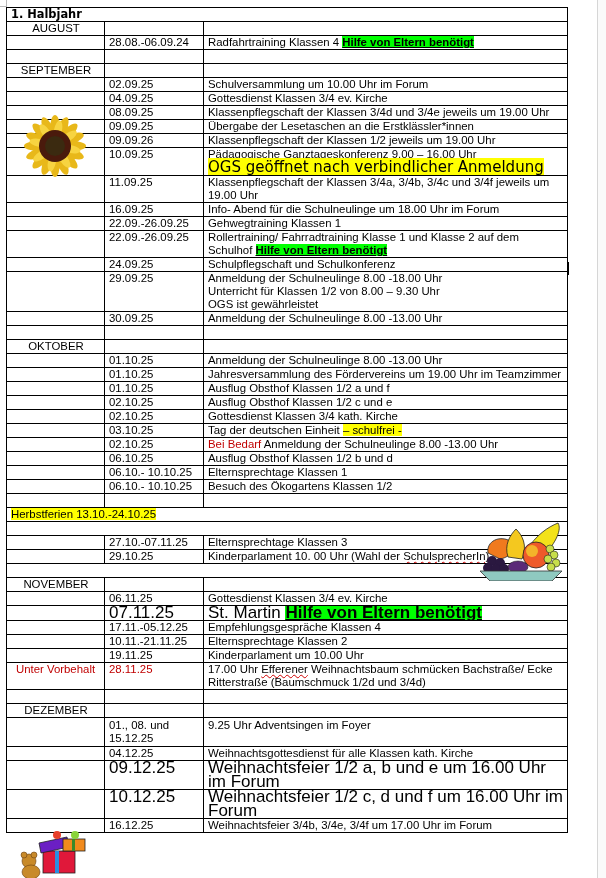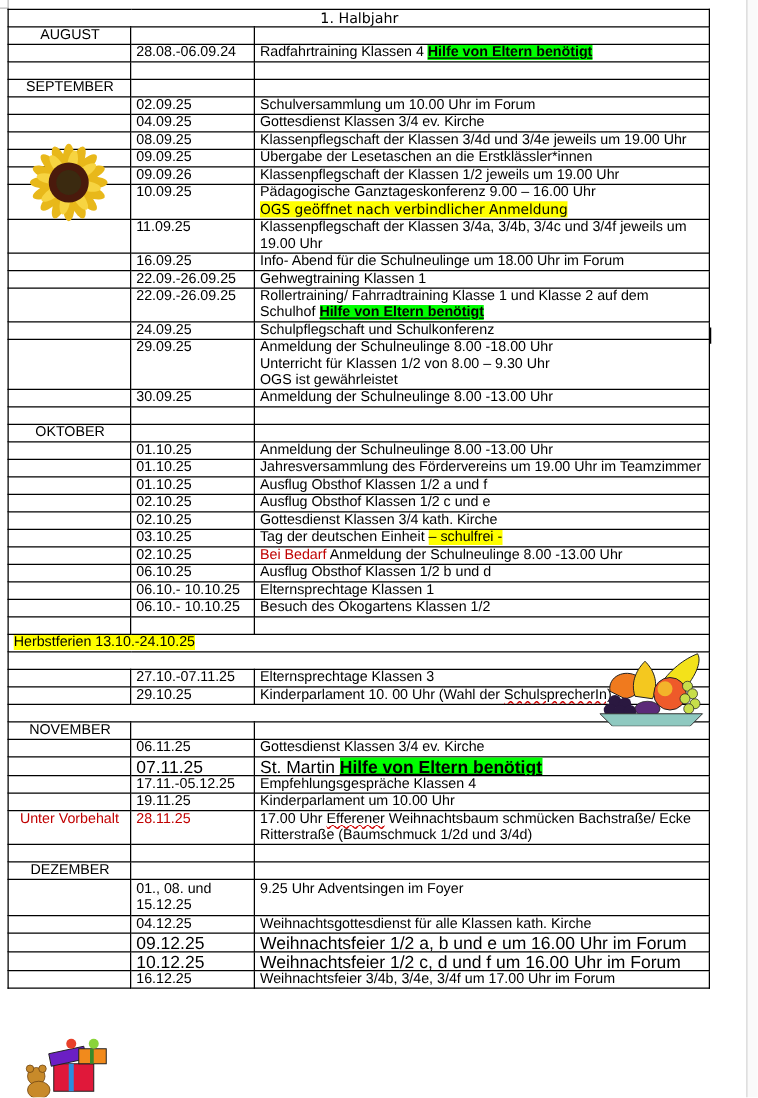--- a/index.html
+++ b/index.html
@@ -10,31 +10,31 @@
   .right-gutter { position: absolute; left: 597px; top: 0; width: 9px; height: 878px;
                   border-left: 1px solid #d6d6d6; background: #fafafa; }
   .cursor-mark { position: absolute; left: 568px; top: 262px; width: 1px; height: 13px; background: #000; }
 
   table.plan { position: absolute; left: 6px; top: 7px; width: 561px;
                border-collapse: collapse; table-layout: fixed; }
   table.plan td { border: 1px solid #000; padding: 0 3px 0 4px; font-size: 11.4px;
                   line-height: 13px; vertical-align: top; height: 13px; overflow: hidden;
                   white-space: normal; }
   col.c1 { width: 98px; } col.c2 { width: 99px; } col.c3 { width: 364px; }
-  td.title { text-align: center; font-weight: normal; font-size: 16px; line-height: 20px; height: 20px;
+  td.title { font-weight: bold; font-size: 16px; line-height: 20px; height: 20px;
              font-family: "DejaVu Sans", sans-serif; margin-left: 12px; }
   td.month { text-align: center; padding-right: 12px; }
   td.date { padding-left: 5px; margin-left: 18px; }
   td.desc { padding-left: 5px; }
   td.blank { height: 13px; }
   td.span-all { text-align: left; }
-  tr.big td.desc, tr.big td.date { font-size: 14px; line-height: 14px; }
+  tr.big td.desc, tr.big td.date { font-size: 17px; line-height: 14px; }
   .hl-green { background: #00ff00; font-weight: bold; text-decoration: underline; }
   .hl-yellow { background: #ffff00; }
-  .ogs { font-family: "DejaVu Sans", sans-serif; font-size: 11px; }
+  .ogs { font-family: "DejaVu Sans", sans-serif; font-size: 15px; }
   .red { color: #c00000; }
   .squiggle { text-decoration: underline wavy #d00000; text-decoration-thickness: 1px; }
 
   .deco { position: absolute; pointer-events: none; }
   .sunflower { left: 22px; top: 113px; width: 66px; height: 66px; }
   .fruitbowl { left: 478px; top: 521px; width: 86px; height: 60px; }
   .gifts { left: 17px; top: 829px; width: 72px; height: 49px; }
 </style>
 </head>
 <body>
@@ -242,20 +242,25 @@
       </tr>
     <tr class="big">
         <td></td>
         <td class="date">07.11.25</td>
       <td class="desc"><span>St. Martin</span> <span class="hl-green">Hilfe von Eltern benötigt</span></td>
       </tr>
     <tr>
         <td></td>
         <td class="date">17.11.-05.12.25</td>
         <td class="desc">Empfehlungsgespräche Klassen 4</td>
+      </tr>
+    <tr>
+        <td></td>
+        <td class="date">10.11.-21.11.25</td>
+        <td class="desc">Elternsprechtage Klassen 2</td>
       </tr>
     <tr>
         <td></td>
         <td class="date">19.11.25</td>
         <td class="desc">Kinderparlament um 10.00 Uhr</td>
       </tr>
     <tr>
       <td class="red" style="text-align:center;padding-left:2px;padding-right:2px;margin-top:48px;">Unter Vorbehalt</td>
       <td class="date red">28.11.25</td>
       <td class="desc"><span>17.00 Uhr</span> <span class="squiggle">Efferener</span> <span>Weihnachtsbaum schmücken Bachstraße/ Ecke Ritterstraße (Baumschmuck 1/2d und 3/4d)</span></td>

